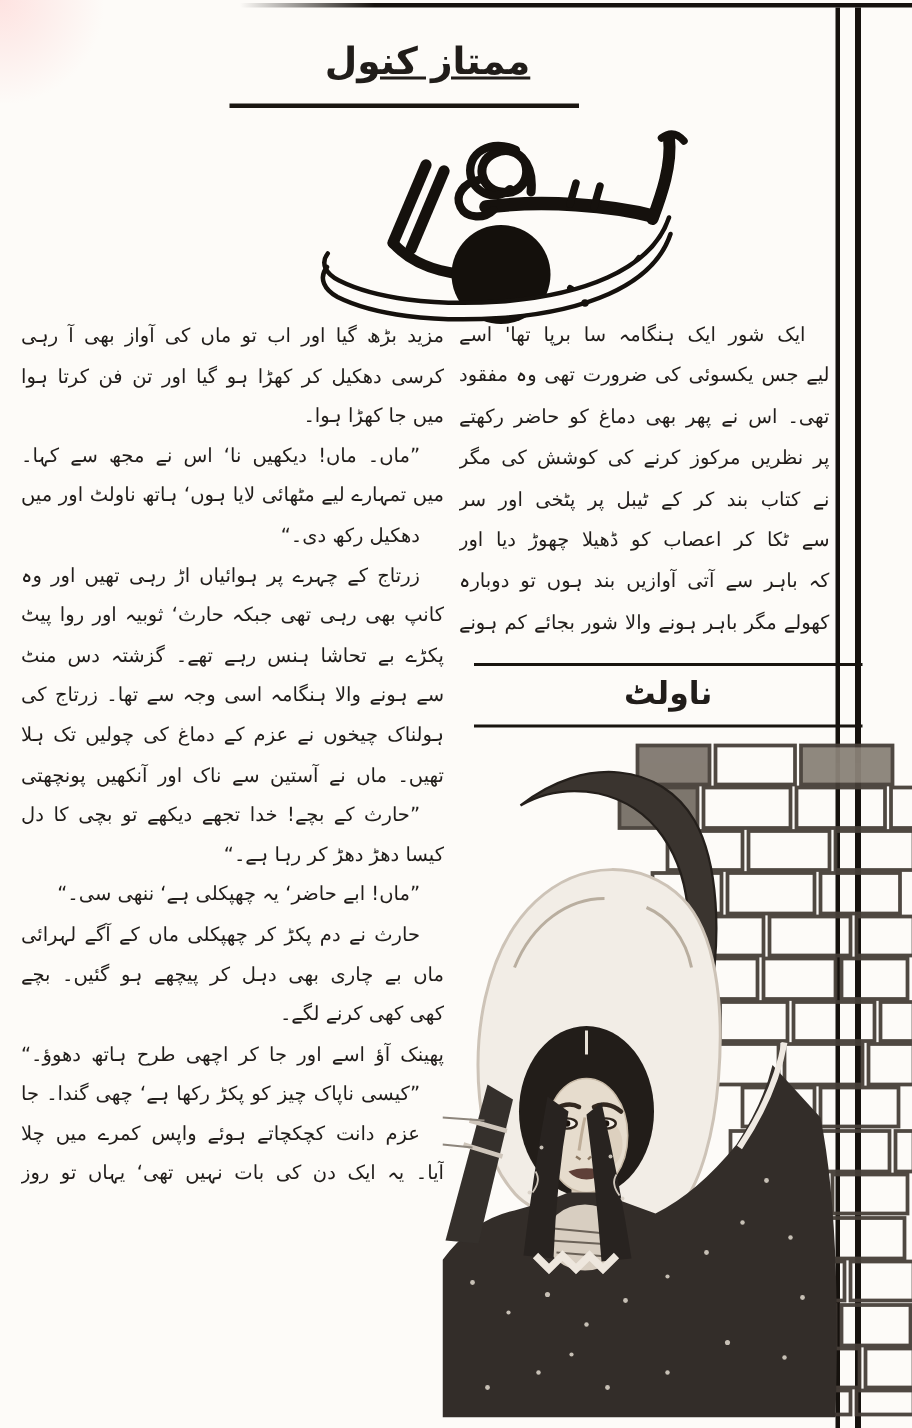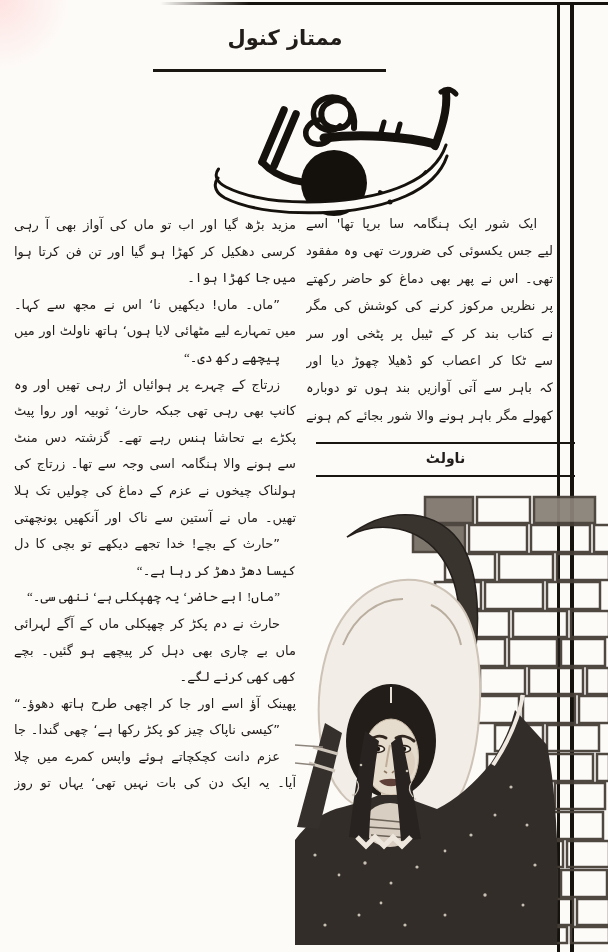--- a/index.html
+++ b/index.html
@@ -6,34 +6,34 @@
   .page{
     position:relative;width:608px;height:952px;overflow:hidden;
     background:radial-gradient(circle at 0% 0%, rgba(255,190,190,.4), rgba(255,190,190,0) 70px),#fdfbf8;
     font-family:"DejaVu Sans",sans-serif;color:#211d1a;
   }
   .rule-top{position:absolute;left:160px;top:2px;width:448px;height:2.5px;
     background:linear-gradient(to left,#16120e 80%,rgba(22,18,14,0));}
   .rule-right-inner{position:absolute;left:557px;top:5px;width:3px;height:947px;background:#16120e;}
   .rule-right-outer{position:absolute;left:570px;top:5px;width:3.5px;height:947px;background:#16120e;}
   .author{position:absolute;left:185px;top:26px;width:200px;text-align:center;direction:rtl;
-    font-size:21px;font-weight:bold;letter-spacing:.5px;}
+    font-size:25px;font-weight:bold;letter-spacing:.5px;text-decoration:underline;}
   .author-underline{position:absolute;left:153px;top:69px;width:233px;height:2.5px;background:#1a1611;}
   .title-svg{position:absolute;left:138px;top:80px;}
   .col{position:absolute;direction:rtl;font-size:13px;}
   .col-right{left:306px;top:210px;width:247px;height:224px;line-height:27.4px;overflow:hidden;}
   .col-left{left:14px;top:212px;width:282px;height:696px;line-height:26.6px;overflow:hidden;}
   .ln{text-align:justify;text-align-last:justify;overflow:hidden;}
   .col-right .ln{height:27.4px;}
   .col-left .ln{height:26.6px;}
-  .ln.short{text-align:left;text-align-last:right;font-family:Liberation Serif, serif;}
+  .ln.short{text-align:left;text-align-last:right;}
   .ln.indent{padding-right:16px;}
   .banner{position:absolute;left:316px;top:442px;width:259px;direction:rtl;text-align:center;
     border-top:2.5px solid #18140f;border-bottom:2.5px solid #18140f;
-    padding:6px 0 9px 0;font-size:14px;font-weight:bold;}
+    padding:6px 0 9px 0;font-size:21px;font-weight:bold;}
   .illus{position:absolute;left:295px;top:495px;}
 </style>
 </head>
 <body>
 
 <div class="page">
 
   <div class="rule-top"></div>
   <div class="rule-right-inner"></div>
   <div class="rule-right-outer"></div>
@@ -76,21 +76,21 @@
   </div>
 
   <div class="banner">ناولٹ</div>
 
   <div class="col col-left">
     <div class="ln">مزید بڑھ گیا اور اب تو ماں کی آواز بھی آ رہی تھی۔ وہ</div>
     <div class="ln">کرسی دھکیل کر کھڑا ہو گیا اور تن فن کرتا ہوا دروازے</div>
     <div class="ln short">میں جا کھڑا ہوا۔</div>
     <div class="ln indent">”ماں۔ ماں! دیکھیں نا‘ اس نے مجھ سے کہا۔</div>
     <div class="ln">میں تمہارے لیے مٹھائی لایا ہوں‘ ہاتھ ناولٹ اور میں</div>
-    <div class="ln short indent">پیچھے رکھ دی۔“</div>
+    <div class="ln short indent">دھکیل رکھ دی۔“</div>
     <div class="ln indent">زرتاج کے چہرے پر ہوائیاں اڑ رہی تھیں اور وہ</div>
     <div class="ln">کانپ بھی رہی تھی جبکہ حارث‘ ثوبیہ اور روا پیٹ</div>
     <div class="ln">پکڑے بے تحاشا ہنس رہے تھے۔ گزشتہ دس منٹ</div>
     <div class="ln">سے ہونے والا ہنگامہ اسی وجہ سے تھا۔ زرتاج کی</div>
     <div class="ln">ہولناک چیخوں نے عزم کے دماغ کی چولیں تک ہلا ڈالی</div>
     <div class="ln">تھیں۔ ماں نے آستین سے ناک اور آنکھیں پونچھتی</div>
     <div class="ln indent">”حارث کے بچے! خدا تجھے دیکھے تو بچی کا دل</div>
     <div class="ln short">کیسا دھڑ دھڑ کر رہا ہے۔“</div>
     <div class="ln short indent">”ماں! ابے حاضر‘ یہ چھپکلی ہے‘ ننھی سی۔“</div>
     <div class="ln indent">حارث نے دم پکڑ کر چھپکلی ماں کے آگے لہرائی تو</div>

